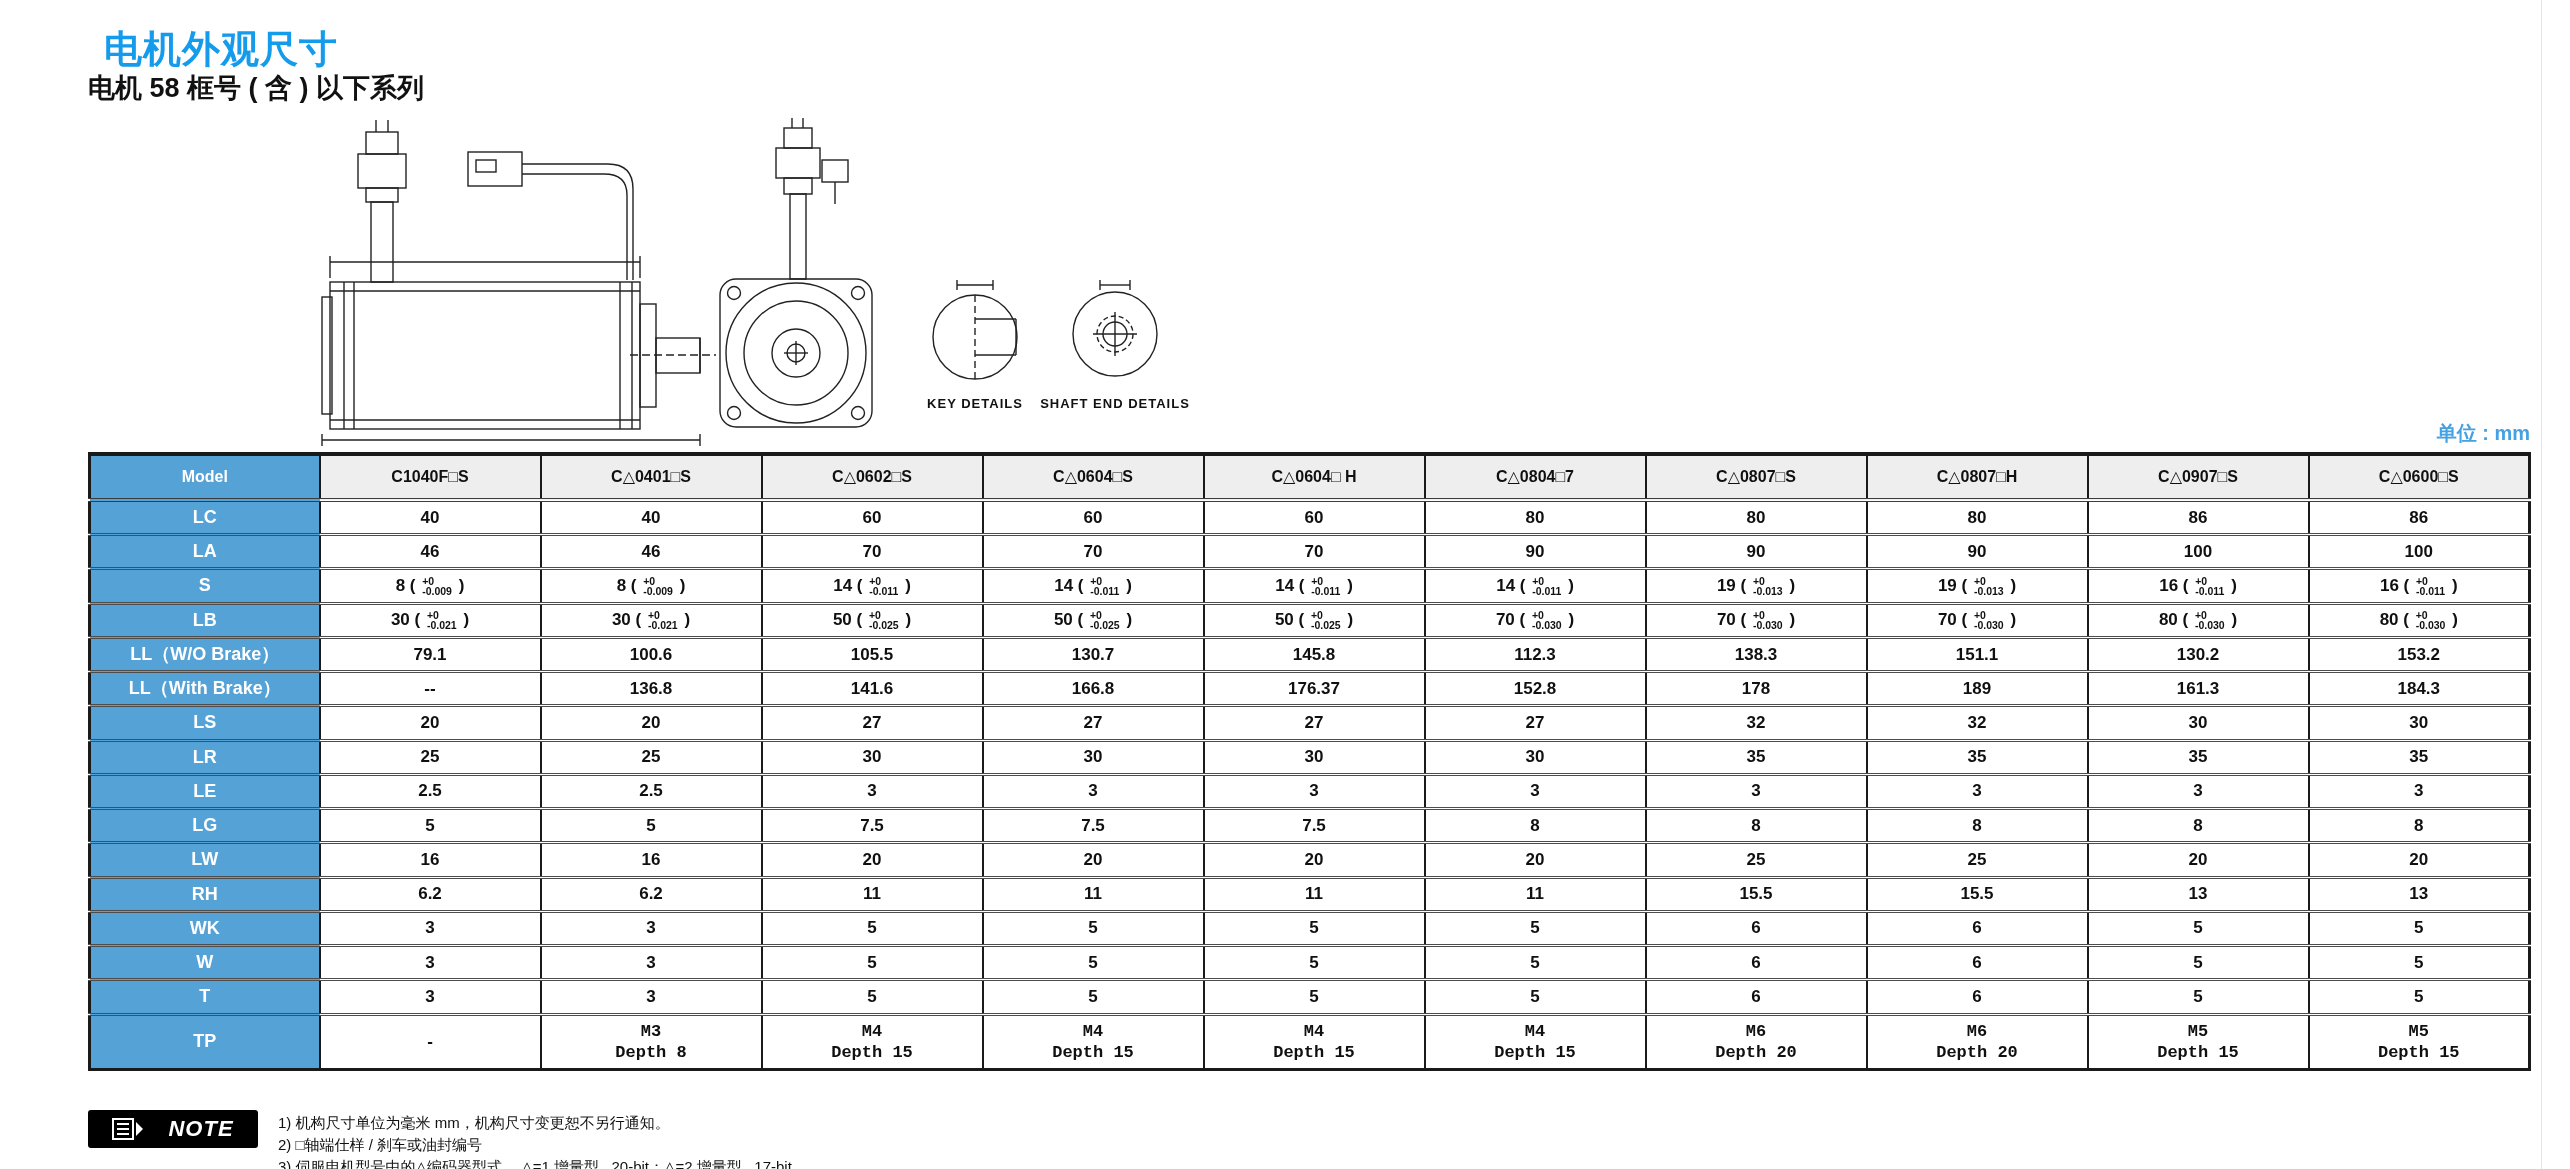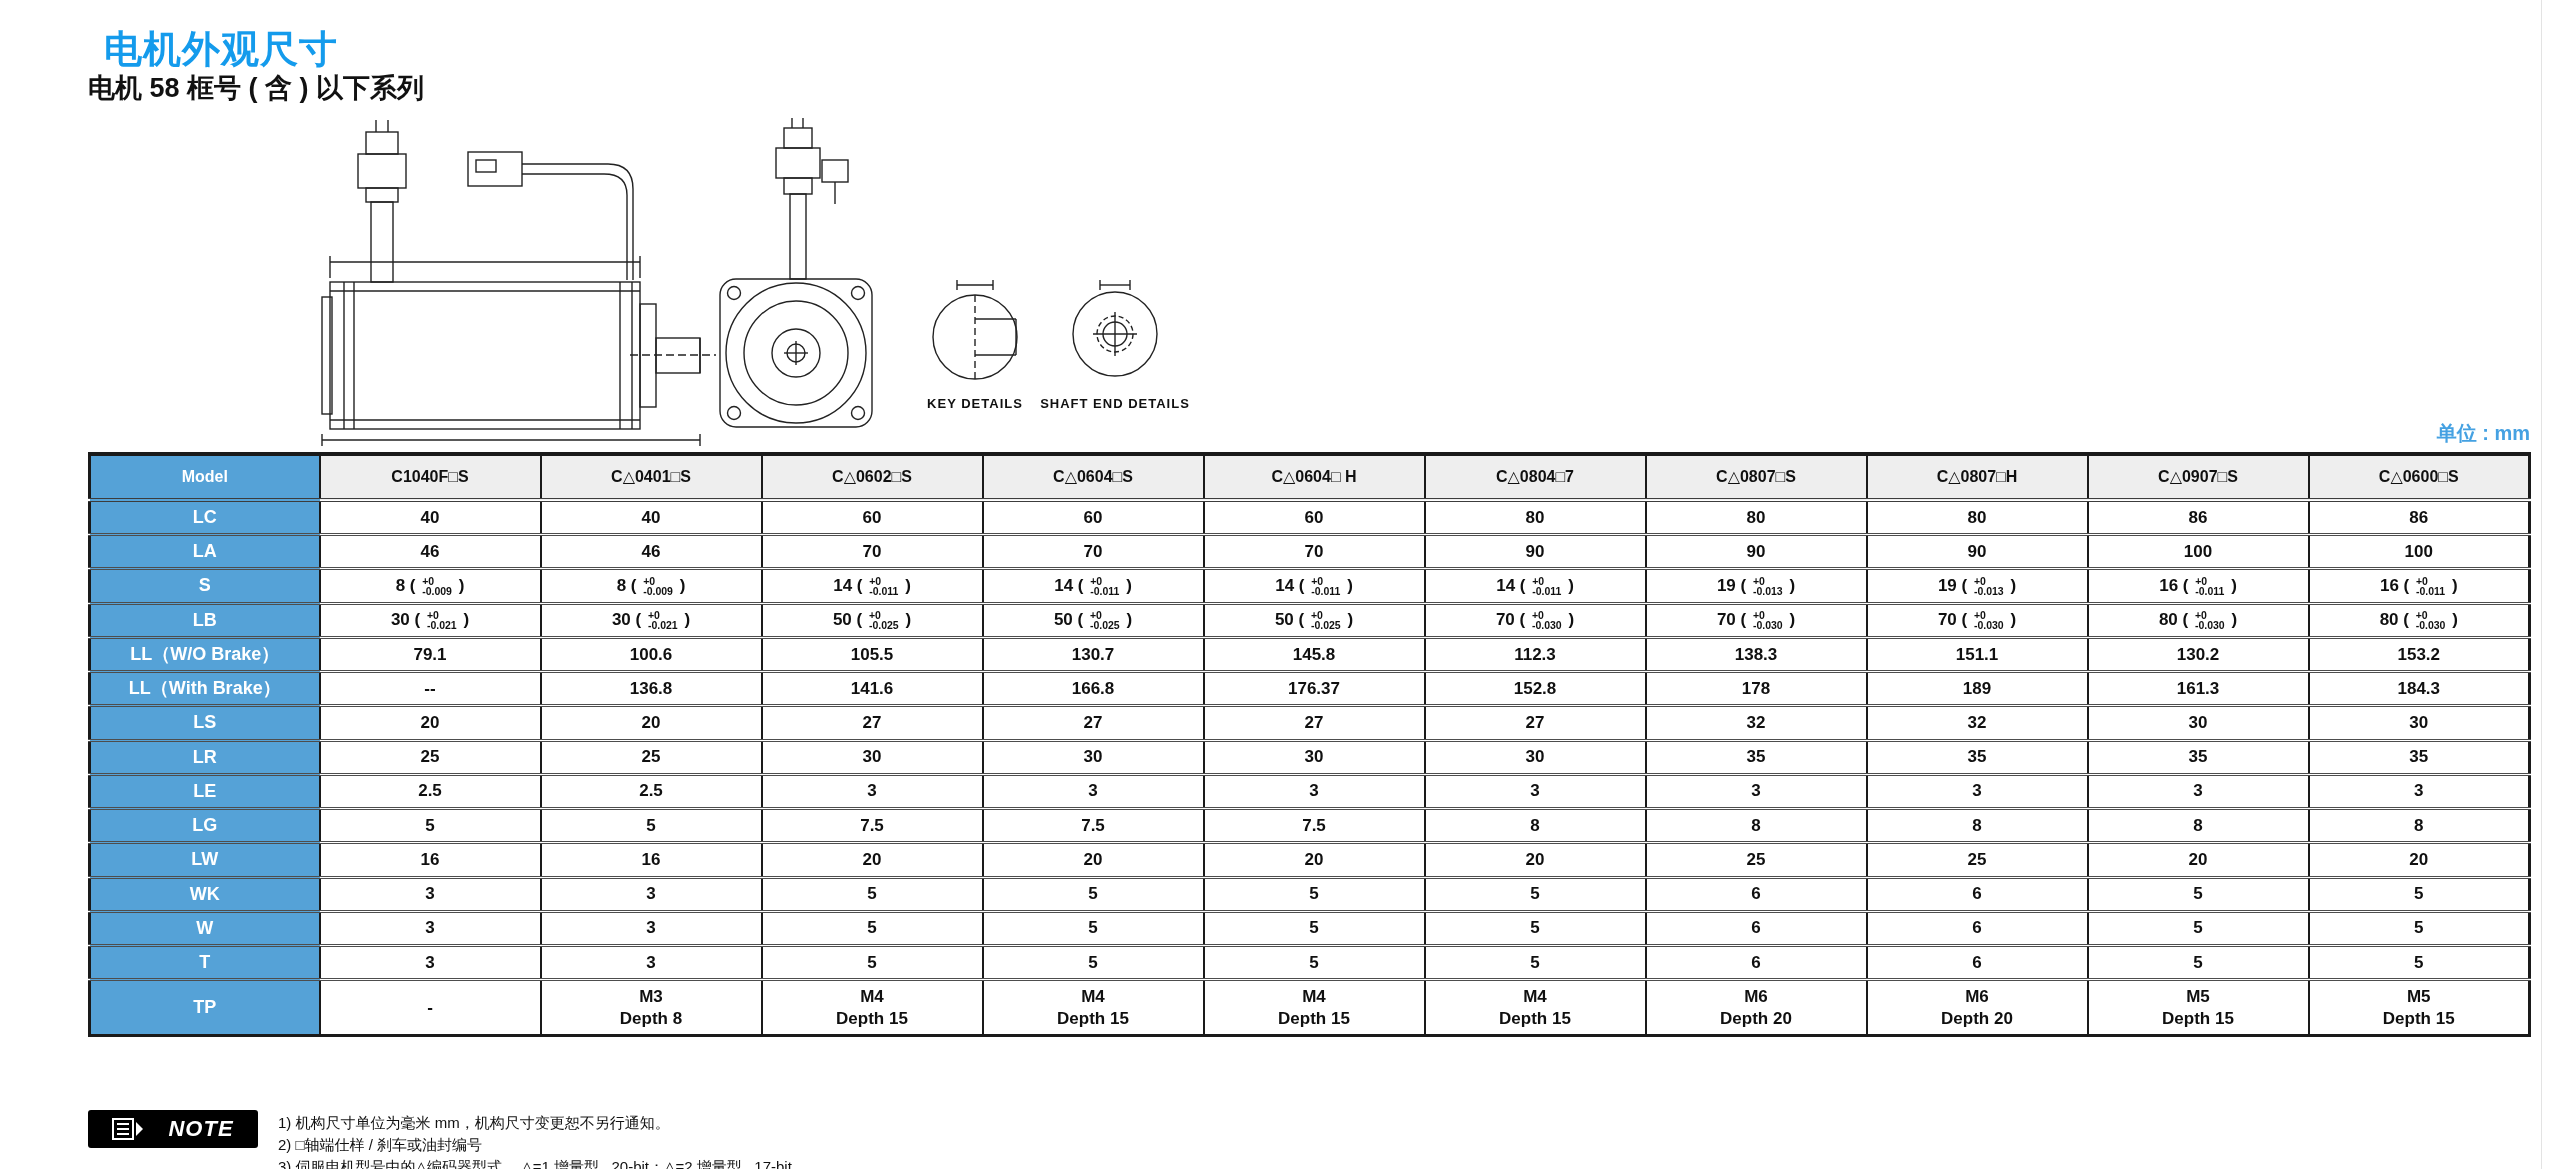--- a/index.html
+++ b/index.html
@@ -16,21 +16,21 @@
   .dim-table th,.dim-table td{border-left:2px solid #1a1a1a;text-align:center;vertical-align:middle;
              font-weight:700;padding:5px 4px;line-height:1.18;}
   .dim-table thead th{background:#eeeeee;font-size:16px;height:32px;border-bottom:4px double #3c3c3c;color:#101010;}
   .dim-table thead th.model-th{background:#55a2d7;color:#fff;}
   .dim-table tbody tr td{border-top:3px double #4d4d4d;}
   .dim-table tbody tr:first-child td{border-top:none;}
   .dim-table td.row-label{background:#55a2d7;color:#fff;font-size:18px;text-align:center;}
   .dim-table td.val{font-size:17px;color:#101010;background:#fff;}
   .tolstack{display:inline-flex;flex-direction:column;align-items:flex-start;vertical-align:middle;
             font-size:10.5px;line-height:10.5px;font-weight:700;margin:0 2px;}
-  .two-line div{line-height:1.25;}
+  .two-line div{line-height:1.25;font-family:Liberation Mono, monospace;}
   .note-section{position:absolute;left:88px;top:1110px;display:flex;align-items:flex-start;gap:20px;}
   .note-badge{background:#000;color:#fff;height:38px;min-width:150px;display:flex;align-items:center;
               justify-content:center;gap:24px;padding:0 10px;border-radius:3px;}
   .note-badge-text{font-weight:900;font-style:italic;font-size:22px;letter-spacing:1px;}
   .note-lines{font-size:15px;font-weight:400;line-height:1.45;color:#111;padding-top:2px;}
   .edge-line{position:absolute;left:2541px;top:0;width:1px;height:1169px;background:#e3e3e3;}
 </style>
 </head>
 <body>
 
@@ -353,20 +353,33 @@
           <td class="val">20</td>
           <td class="val">20</td>
           <td class="val">20</td>
           <td class="val">20</td>
           <td class="val">25</td>
           <td class="val">25</td>
           <td class="val">20</td>
           <td class="val">20</td>
         </tr>
         <tr>
+          <td class="row-label">RH</td>
+          <td class="val">6.2</td>
+          <td class="val">6.2</td>
+          <td class="val">11</td>
+          <td class="val">11</td>
+          <td class="val">11</td>
+          <td class="val">11</td>
+          <td class="val">15.5</td>
+          <td class="val">15.5</td>
+          <td class="val">13</td>
+          <td class="val">13</td>
+        </tr>
+        <tr>
           <td class="row-label">WK</td>
           <td class="val">3</td>
           <td class="val">3</td>
           <td class="val">5</td>
           <td class="val">5</td>
           <td class="val">5</td>
           <td class="val">5</td>
           <td class="val">6</td>
           <td class="val">6</td>
           <td class="val">5</td>

